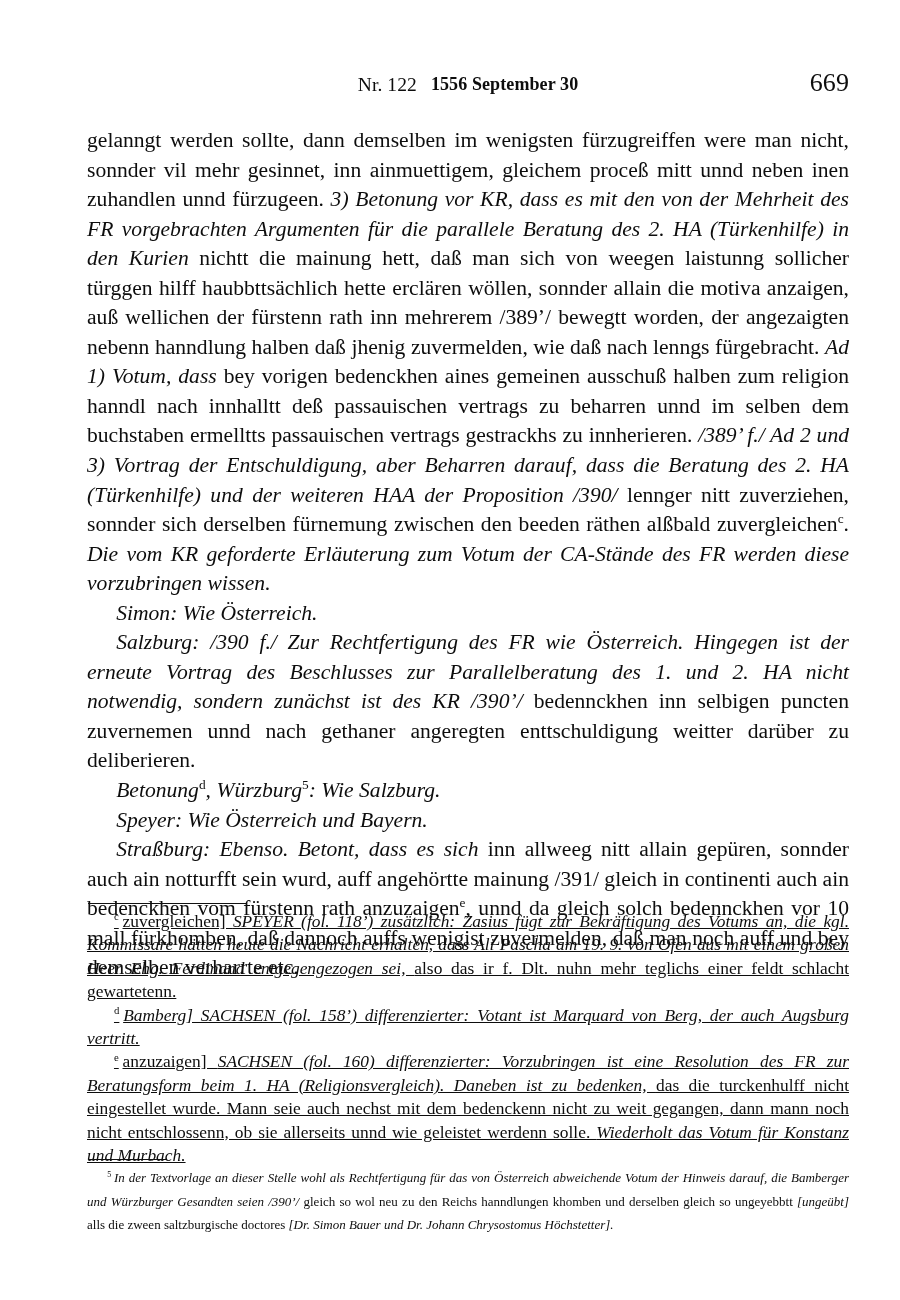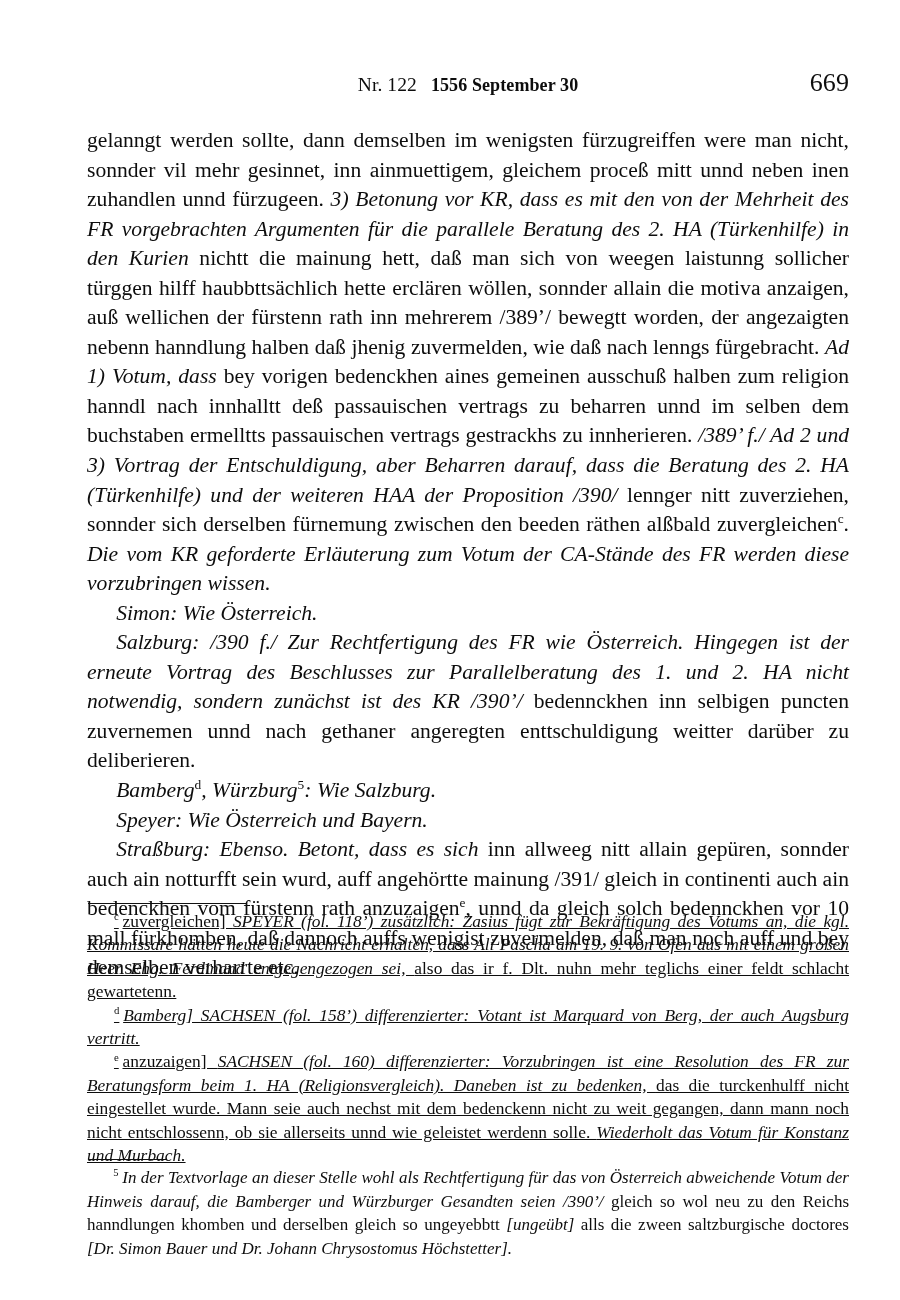--- a/index.html
+++ b/index.html
@@ -31,21 +31,21 @@
     width: 762px;
     height: 30px;
     display: flex;
     align-items: baseline;
     justify-content: center;
     font-size: 19.5px;
     letter-spacing: 0.1px;
   }
   .rh-inner {
     display: flex;
-    align-items: center;
+    align-items: flex-start;
     gap: 14px;
     white-space: nowrap;
   }
   .rh-nr { font-size: 19.5px; }
   .rh-date { font-size: 18px; font-weight: bold; }
   .folio {
     position: absolute;
     right: 0;
     top: -4px;
     font-size: 26px;
@@ -102,21 +102,21 @@
     margin: 0;
     text-indent: 1.55em;
     text-decoration: underline;
   }
 
   .footnotes {
     position: absolute;
     top: 1166px;
     left: 87px;
     width: 762px;
-    font-size: 17px;
+    font-size: 13px;
     line-height: 23.6px;
     text-align: justify;
   }
   .footnotes p {
     margin: 0;
     text-indent: 1.55em;
   }
   .note-mark {
     font-size: 0.62em;
     vertical-align: super;
@@ -134,21 +134,21 @@
       <span class="rh-nr">Nr. 122</span>
       <span class="rh-date">1556 September 30</span>
     </div>
     <span class="folio">669</span>
   </div>
 
   <div class="body-block" id="body-block">
       <p><span>gelanngt werden sollte, dann demselben im wenigsten fürzugreiffen were man nicht, sonnder vil mehr gesinnet, inn ainmuettigem, gleichem proceß mitt unnd neben inen zuhandlen unnd fürzugeen. </span><span class="it">3) Betonung vor KR, dass es mit den von der Mehrheit des FR vorgebrachten Argumenten für die parallele Beratung des 2. HA (Türkenhilfe) in den Kurien </span><span>nichtt die mainung hett, daß man sich von weegen laistunng sollicher türggen hilff haubbttsächlich hette erclären wöllen, sonnder allain die motiva anzaigen, auß wellichen der fürstenn rath inn mehrerem /389’/ bewegtt worden, der angezaigten nebenn hanndlung halben daß jhenig zuvermelden, wie daß nach lenngs fürgebracht. </span><span class="it">Ad 1) Votum, dass </span><span>bey vorigen bedenckhen aines gemeinen ausschuß halben zum religion hanndl nach innhalltt deß passauischen vertrags zu beharren unnd im selben dem buchstaben ermelltts passauischen vertrags gestrackhs zu innherieren. </span><span class="it">/389’ f./ Ad 2 und 3) Vortrag der Entschuldigung, aber Beharren darauf, dass die Beratung des 2. HA (Türkenhilfe) und der weiteren HAA der Proposition /390/ </span><span>lennger nitt zuverziehen, sonnder sich derselben fürnemung zwischen den beeden räthen alßbald zuvergleichen</span><sup>c</sup><span>. </span><span class="it">Die vom KR geforderte Erläuterung zum Votum der CA-Stände des FR werden diese vorzubringen wissen.</span></p>
       <p class="ind"><span class="it">Simon: Wie Österreich.</span></p>
       <p class="ind"><span class="it">Salzburg: /390 f./ Zur Rechtfertigung des FR wie Österreich. Hingegen ist der erneute Vortrag des Beschlusses zur Parallelberatung des 1. und 2. HA nicht notwendig, sondern zunächst ist des KR /390’/ </span><span>bedennckhen inn selbigen puncten zuvernemen unnd nach gethaner angeregten enttschuldigung weitter darüber zu deliberieren.</span></p>
-      <p class="ind"><span class="it">Bamberg</span><sup>d</sup><span class="it">, Würzburg</span><sup>5</sup><span class="it">: Wie Salzburg.</span></p>
+      <p class="ind"><span class="it">Betonung</span><sup>d</sup><span class="it">, Würzburg</span><sup>5</sup><span class="it">: Wie Salzburg.</span></p>
       <p class="ind"><span class="it">Speyer: Wie Österreich und Bayern.</span></p>
       <p class="ind"><span class="it">Straßburg: Ebenso. Betont, dass es sich </span><span>inn allweeg nitt allain gepüren, sonnder auch ain notturfft sein wurd, auff angehörtte mainung /391/ gleich in continenti auch ain bedenckhen vom fürstenn rath anzuzaigen</span><sup>e</sup><span>, unnd da gleich solch bedennckhen vor 10 mall fürkhomben, daß dannoch auffs wenigist zuvermelden, daß man noch auff und bey demselben verharrte etc.</span></p>
     </div>
 
   <hr class="rule rule-a">
   <div class="apparatus" id="apparatus-block">
       <p><span class="note-mark">c</span><span>zuvergleichen] </span><span class="it">SPEYER (fol. 118’) zusätzlich: Zasius fügt zur Bekräftigung des Votums an, die kgl. Kommissare hätten heute die Nachricht erhalten, dass Ali Pascha am 19. 9. von Ofen aus mit einem großen Heer Ehg. Ferdinand entgegengezogen sei, </span><span>also das ir f. Dlt. nuhn mehr teglichs einer feldt schlacht gewartetenn.</span></p>
       <p><span class="note-mark">d</span><span class="it">Bamberg] SACHSEN (fol. 158’) differenzierter: Votant ist Marquard von Berg, der auch Augsburg vertritt.</span></p>
       <p><span class="note-mark">e</span><span>anzuzaigen] </span><span class="it">SACHSEN (fol. 160) differenzierter: Vorzubringen ist eine Resolution des FR zur Beratungsform beim 1. HA (Religionsvergleich). Daneben ist zu bedenken, </span><span>das die turckenhulff nicht eingestellet wurde. Mann seie auch nechst mit dem bedenckenn nicht zu weit gegangen, dann mann noch nicht entschlossenn, ob sie allerseits unnd wie geleistet werdenn solle. </span><span class="it">Wiederholt das Votum für Konstanz und Murbach.</span></p>
     </div>

